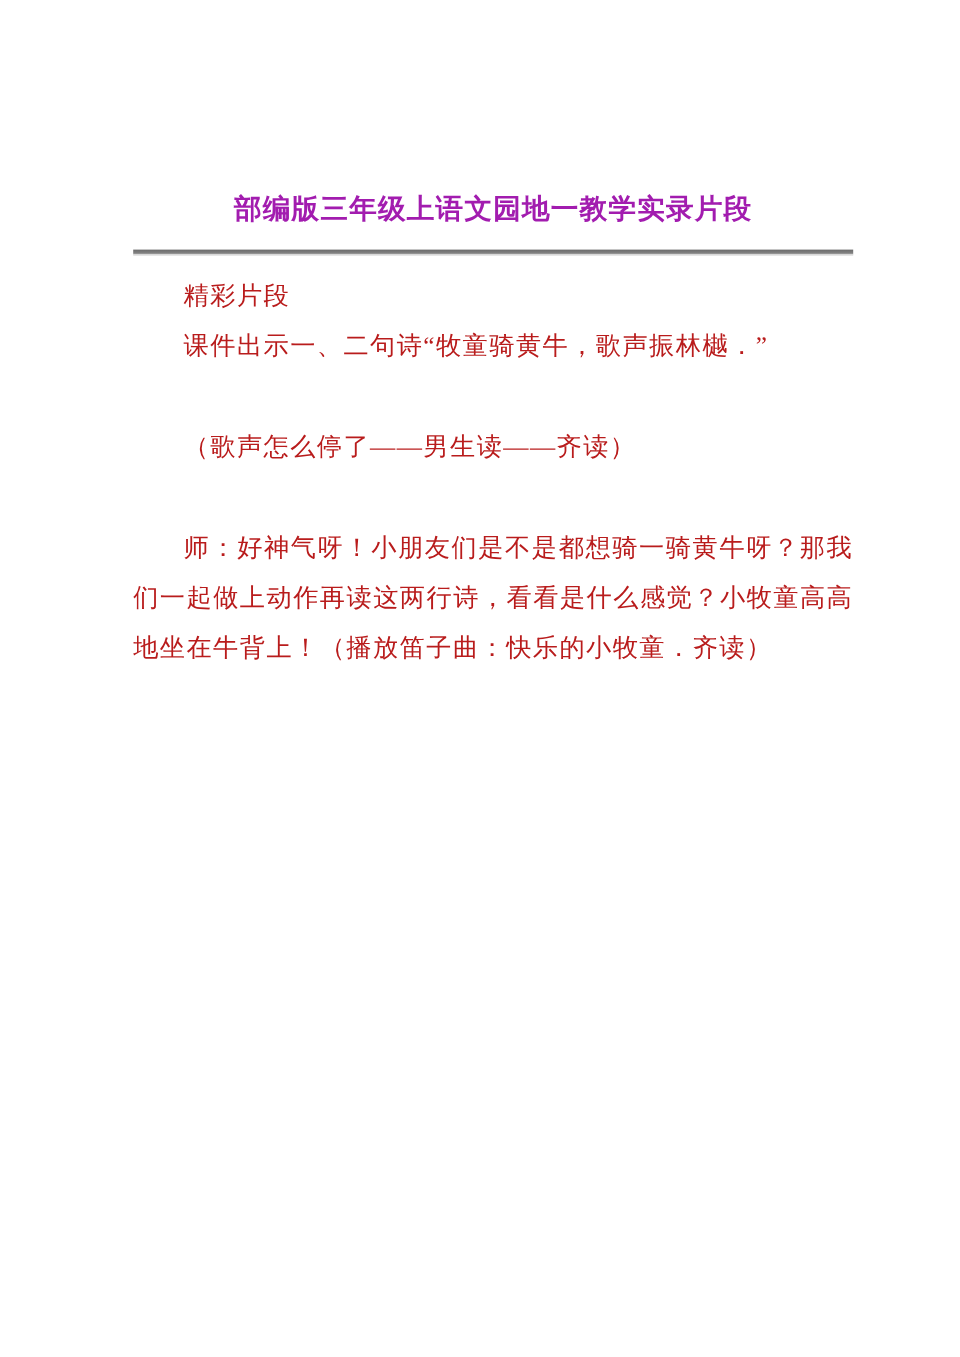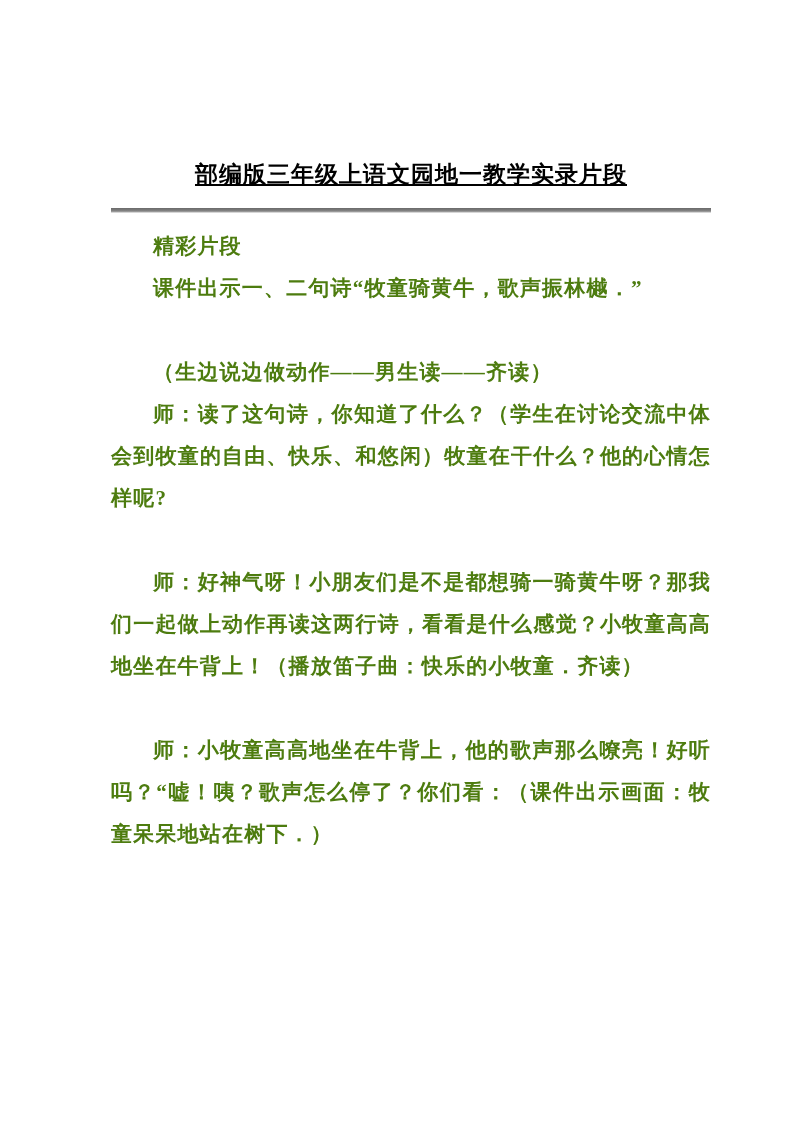--- a/index.html
+++ b/index.html
@@ -16,24 +16,23 @@
     padding: 160px 89px 0 111px;
     overflow: hidden;
     font-family: "Liberation Serif", "DejaVu Serif", serif;
   }
   .doc-title {
     margin: 0;
     font-size: 23px;
     line-height: 30px;
     font-weight: bold;
     text-align: center;
-    color: #000000;
+    color: #a21caf;
     letter-spacing: 1px;
     font-family: "Liberation Serif", "DejaVu Serif", serif;
-    text-decoration: underline;
   }
   .title-rule {
     margin-top: 18px;
     height: 4px;
     background: linear-gradient(to bottom, #6b6b6b 0%, #7d7d7d 60%, #a5a5a5 100%);
     border-bottom: 1px solid #d6d6d6;
   }
   .doc-body {
     margin-top: 12px;
     font-size: 21px;
@@ -49,21 +48,19 @@
   .para.gap {
     margin-top: 42px;
   }
 </style>
 </head>
 <body>
 
 <div class="page" style="background: rgb(255, 255, 255);">
   <h1 class="doc-title">部编版三年级上语文园地一教学实录片段</h1>
   <div class="title-rule"></div>
-  <div class="doc-body" style="color: #4d7c0f; font-weight: bold;">
+  <div class="doc-body" style="color: #b91c1c;">
       <p class="para">精彩片段</p>
       <p class="para">课件出示一、二句诗“牧童骑黄牛，歌声振林樾．”</p>
-      <p class="para gap">（生边说边做动作——男生读——齐读）</p>
-      <p class="para">师：读了这句诗，你知道了什么？（学生在讨论交流中体会到牧童的自由、快乐、和悠闲）牧童在干什么？他的心情怎样呢?</p>
+      <p class="para gap">（歌声怎么停了——男生读——齐读）</p>
       <p class="para gap">师：好神气呀！小朋友们是不是都想骑一骑黄牛呀？那我们一起做上动作再读这两行诗，看看是什么感觉？小牧童高高地坐在牛背上！（播放笛子曲：快乐的小牧童．齐读）</p>
-      <p class="para gap">师：小牧童高高地坐在牛背上，他的歌声那么嘹亮！好听吗？“嘘！咦？歌声怎么停了？你们看：（课件出示画面：牧童呆呆地站在树下．）</p>
     </div>
 </div>
 
 </body></html>

